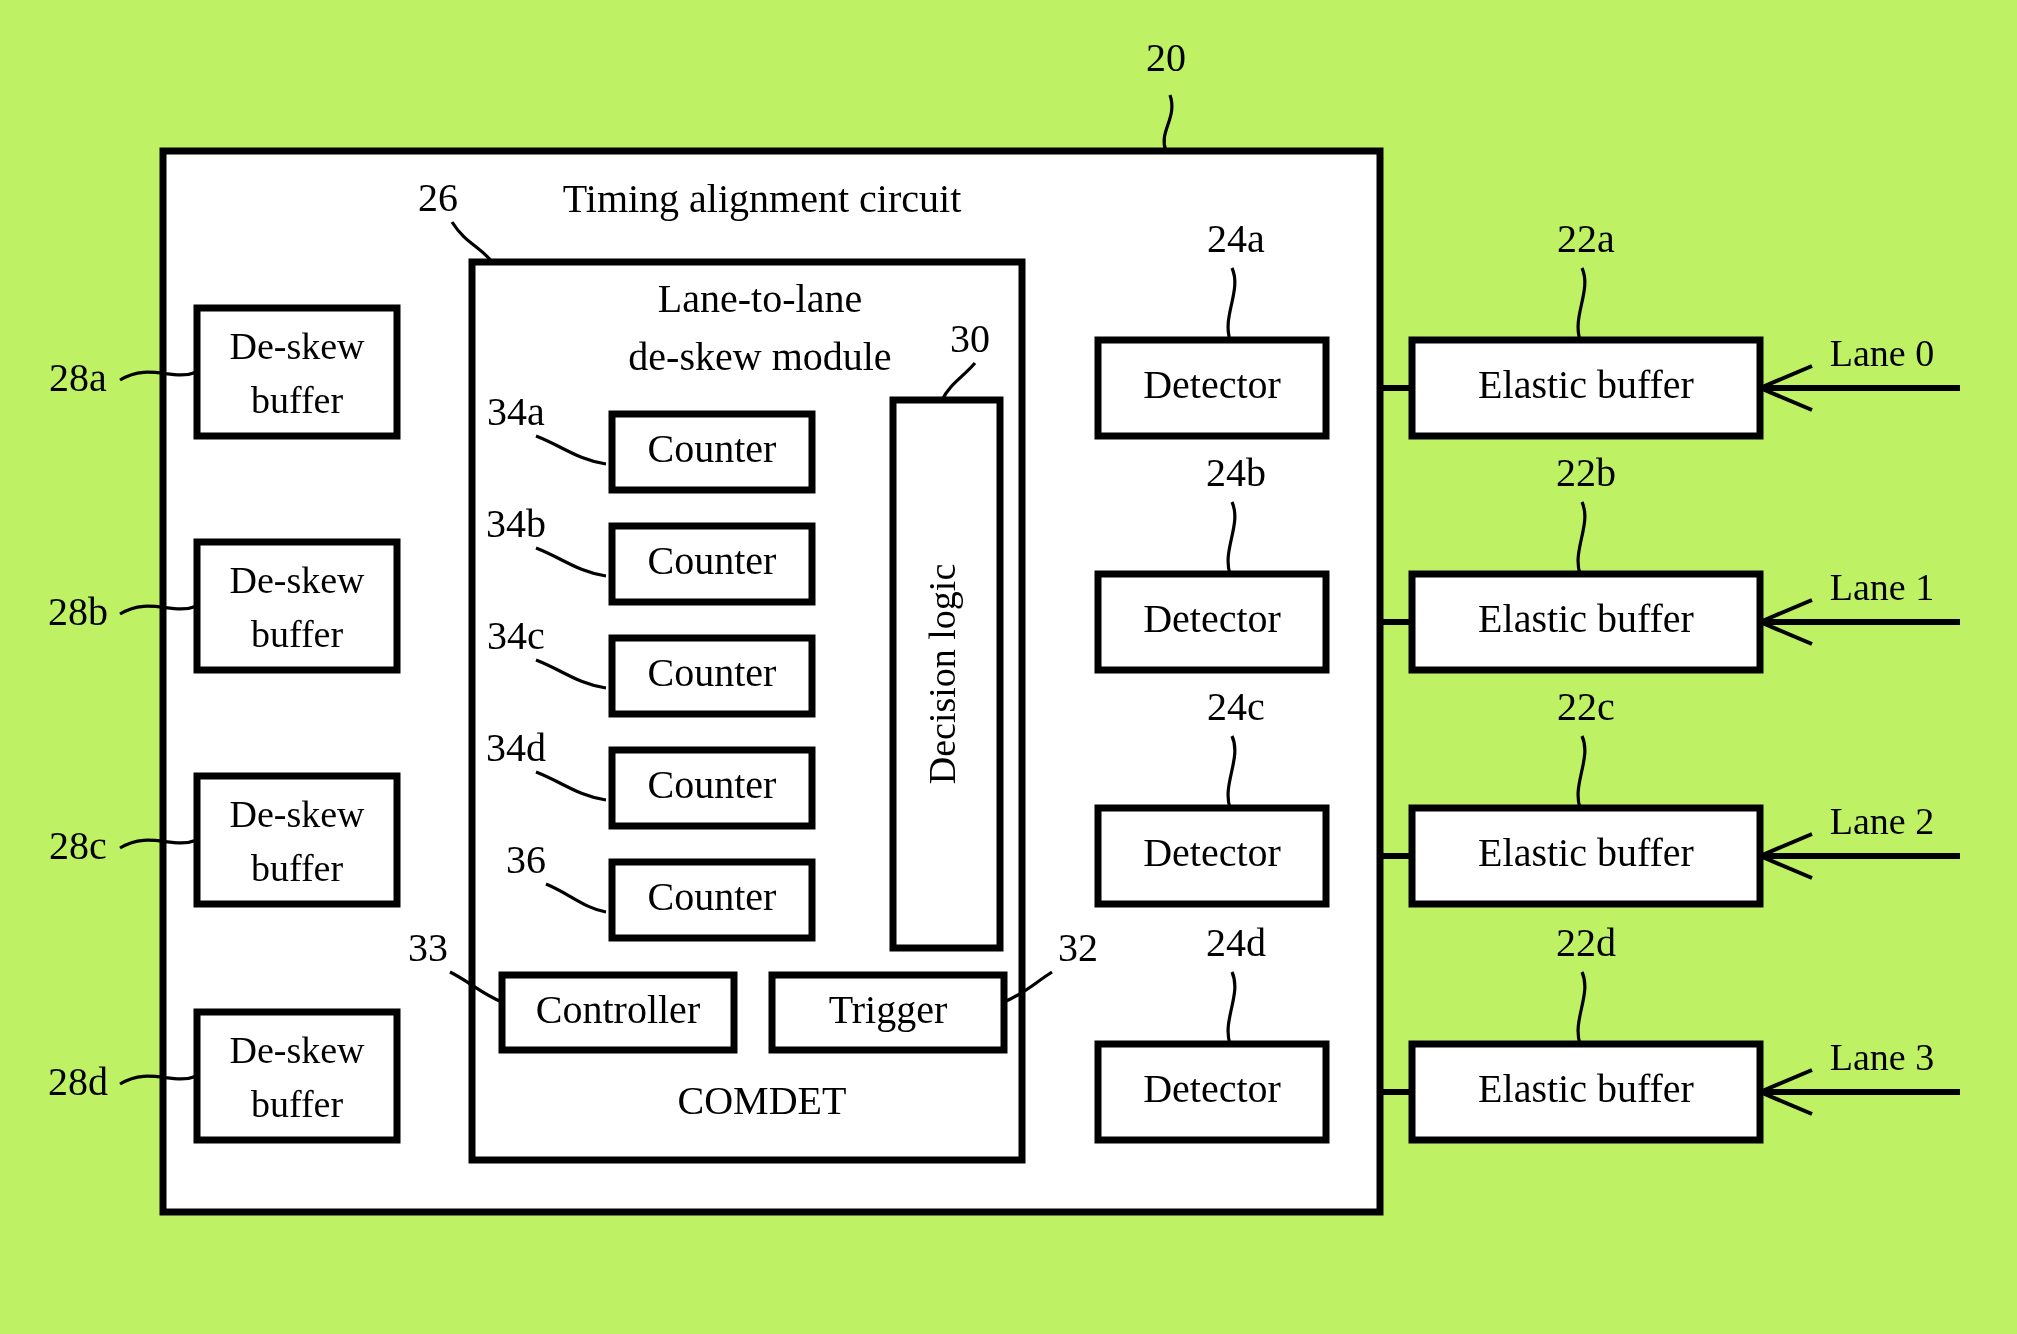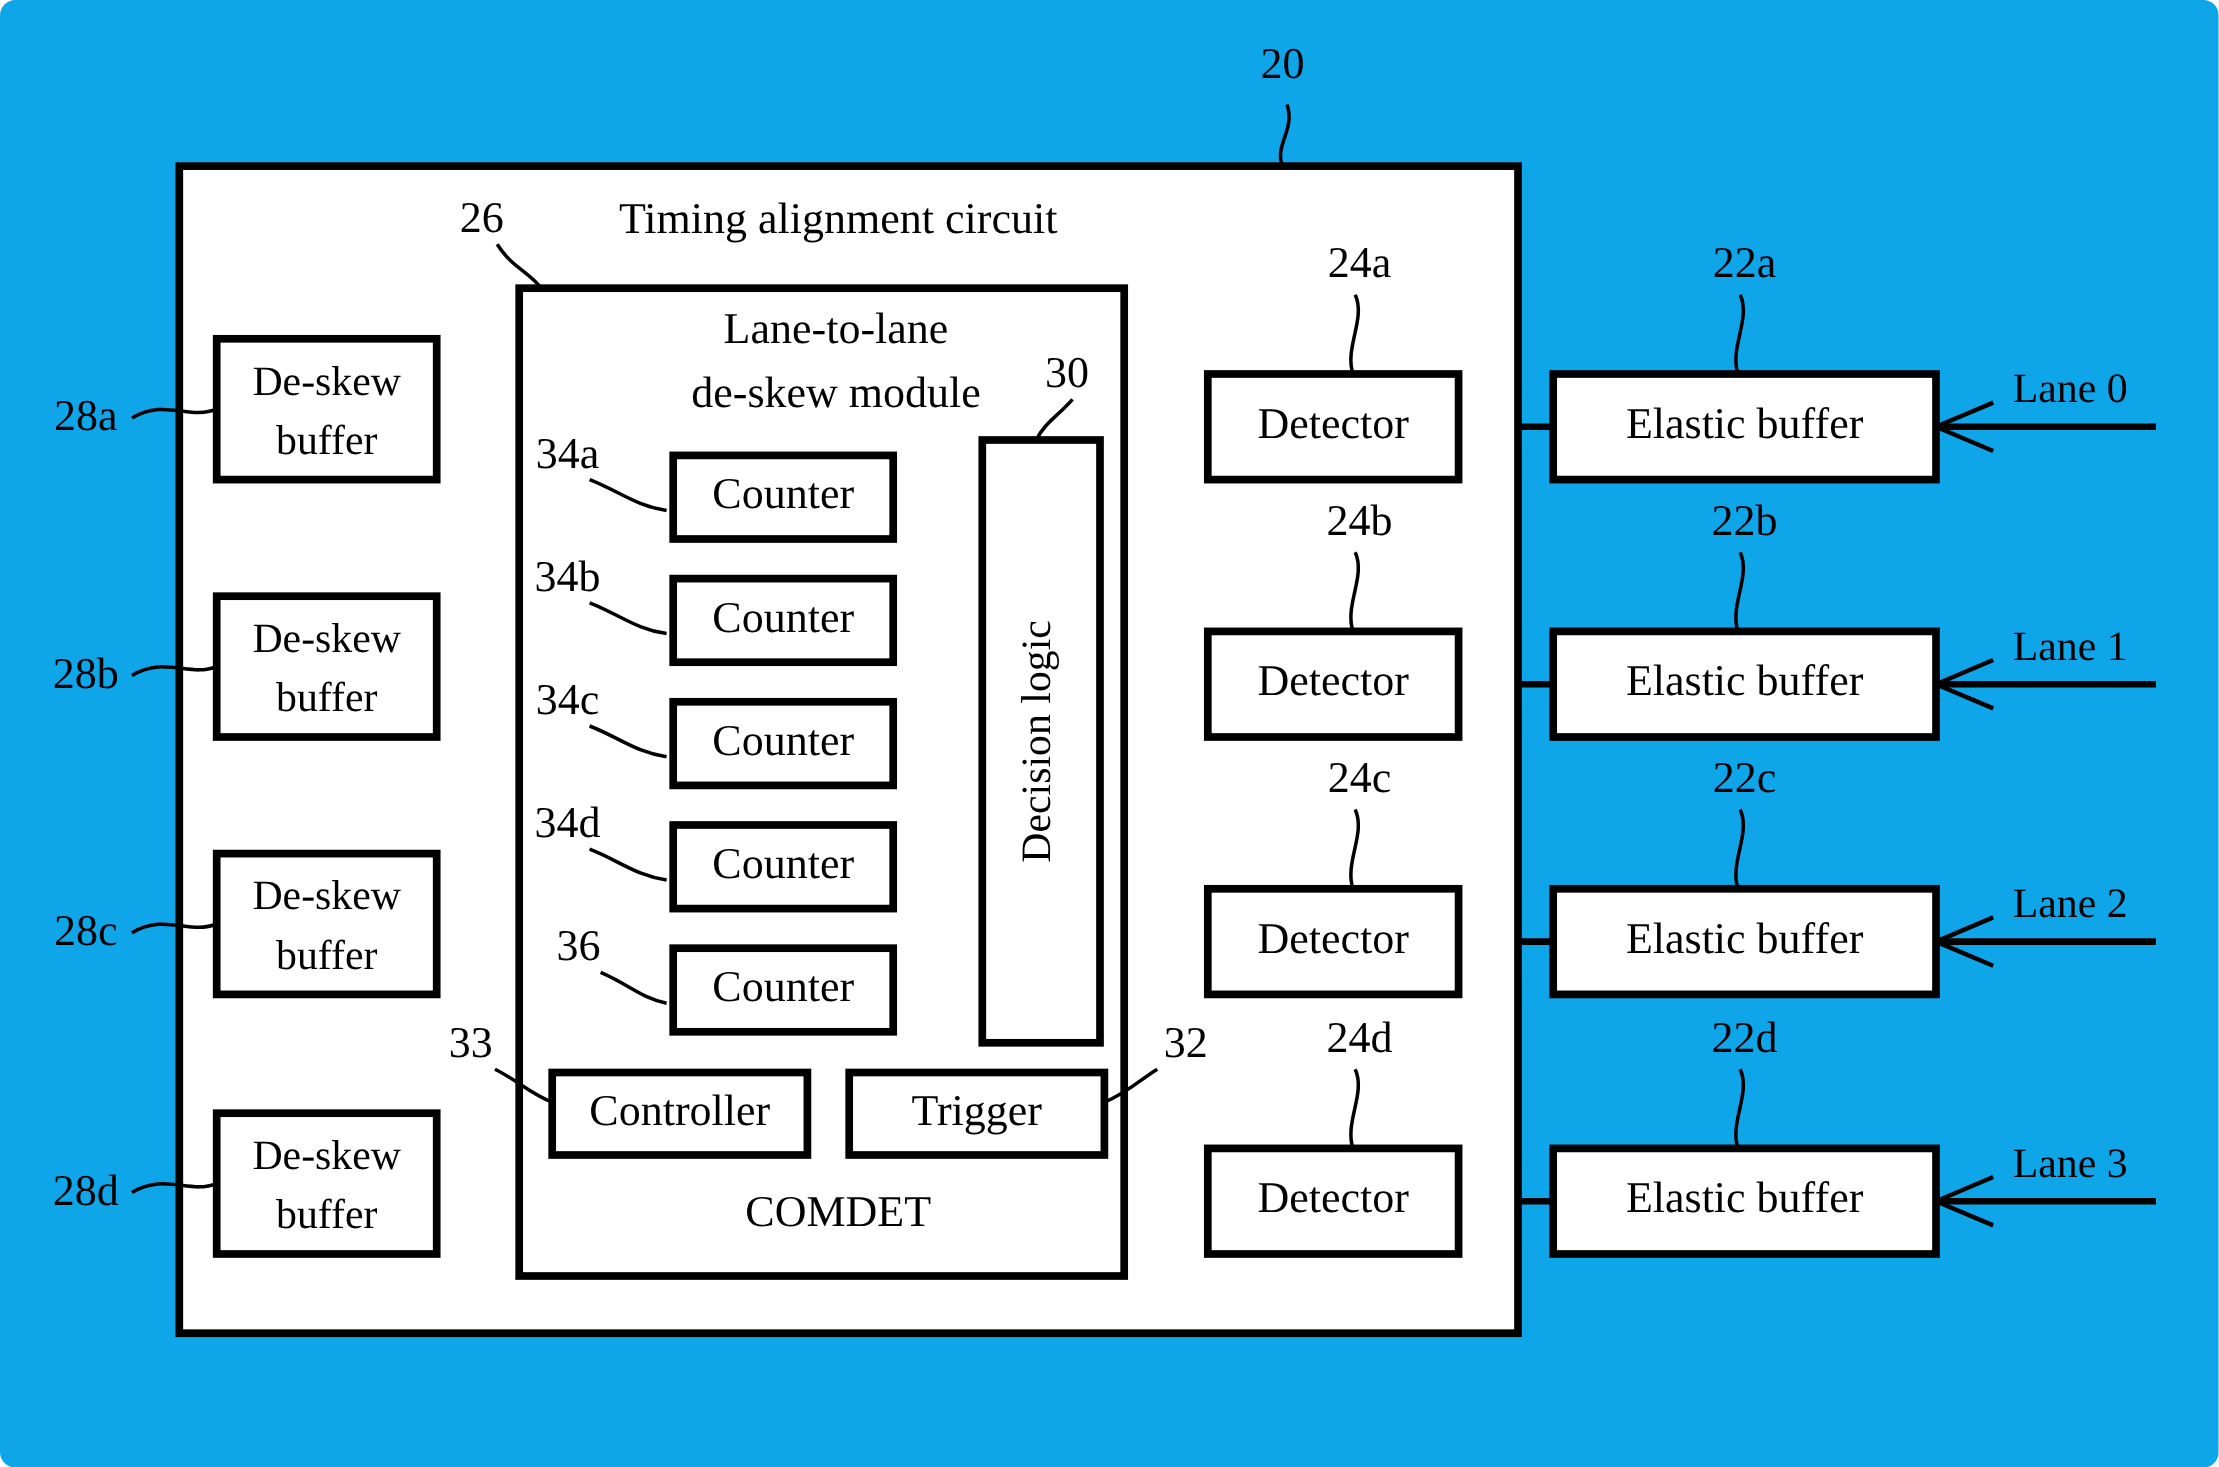--- a/index.html
+++ b/index.html
@@ -4,24 +4,23 @@
 <style>
   html, body {
     margin: 0;
     padding: 0;
     background: #ffffff;
   }
   #stage {
     position: relative;
     width: 2017px;
     height: 1334px;
-    background: #0ea5e9;
+    background: #bef264;
     overflow: hidden;
     font-family: "Liberation Serif", "DejaVu Serif", serif;
-    border-radius: 14px;
   }
   svg.layer {
     position: absolute;
     left: 0;
     top: 0;
     width: 2017px;
     height: 1334px;
   }
   .box-fill { fill: #ffffff; }
   .stroke-thick { stroke: #000000; stroke-width: 7; fill: none; }

